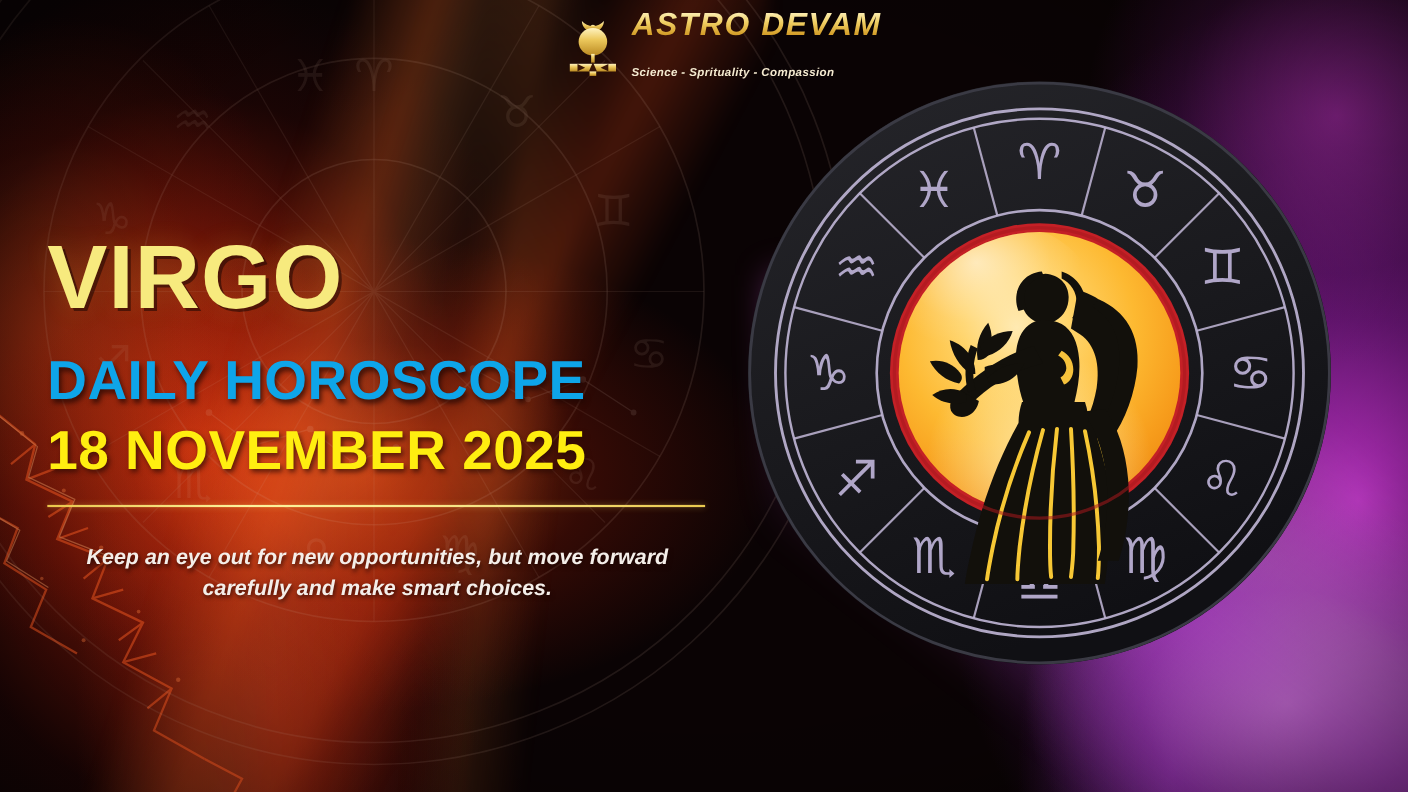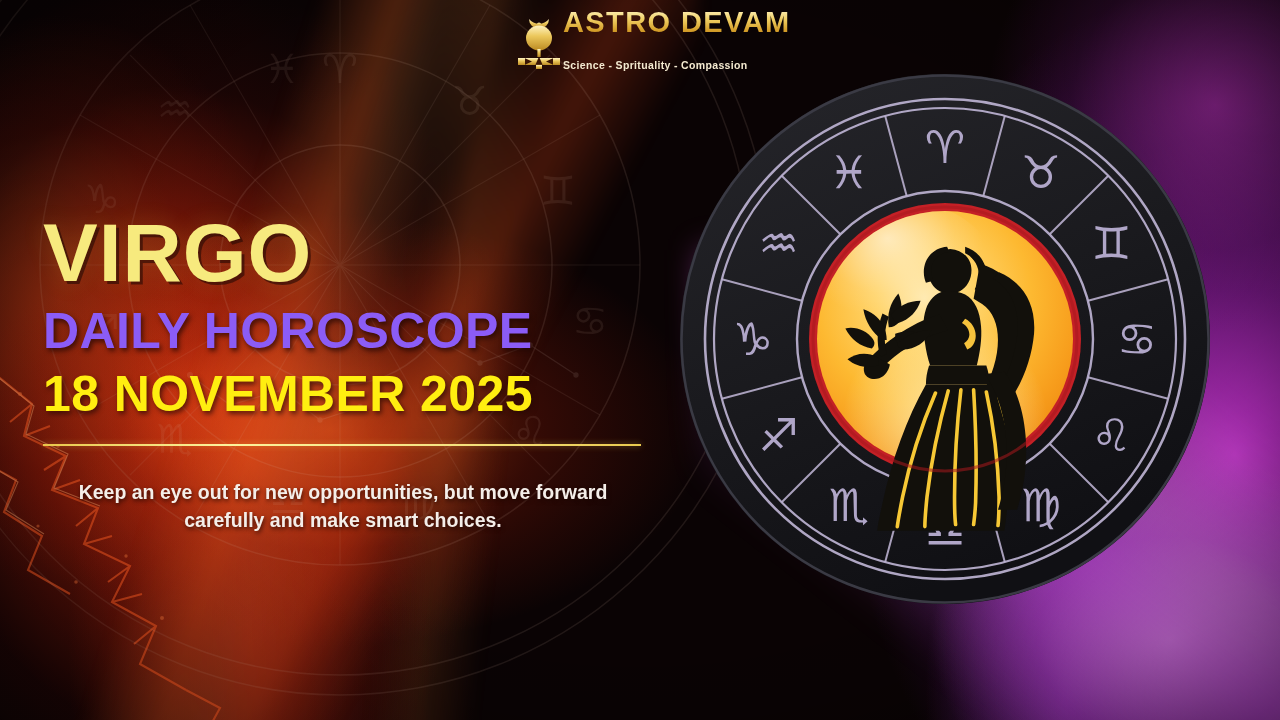--- a/index.html
+++ b/index.html
@@ -69,22 +69,23 @@
   }
   
   .bg-watermark {
     position:absolute; left:-110px; top:-185px; width:900px; height:900px;
     opacity:.30;
   }
 
   
   .logo {
     position:absolute; left:515px; top:8px;
-    display:flex; align-items:flex-start; 
+    display:flex; align-items:flex-end; gap:11px;
     z-index:8;
+    font-style:italic;
   }
   .logo-mark { width:48px; height:64px; flex:0 0 48px; }
   .logo-text { display:flex; flex-direction:column; }
   .logo-title {
     font-size:29px; font-weight:bold; letter-spacing:1.4px;
     line-height:1.02;
     background:linear-gradient(180deg,#fff6c9 0%,#f0cf63 38%,#d6a12c 72%,#b9811a 100%);
     -webkit-background-clip:text; background-clip:text; color:transparent;
     white-space:nowrap;
   }
@@ -99,41 +100,42 @@
 
   
   .copy { position:absolute; left:43px; top:212px; width:620px; z-index:7; }
 
   .sign-name {
     font-size:82px; font-weight:bold; letter-spacing:1px; line-height:1;
     color:#f7ea7e;
     text-shadow:3px 3px 0 rgba(40,10,5,.62), 0 0 24px rgba(255,190,60,.20);
   }
   .subtitle {
-    margin-top:12px;
+    margin-top:27px;
     font-size:50px; font-weight:bold; letter-spacing:.4px; line-height:1;
-    color:#8b5cf6;
+    color:#0ea5e9;
     text-shadow:2px 3px 5px rgba(30,6,3,.72);
   }
   .date-line {
     margin-top:13px;
     font-size:50px; font-weight:bold; letter-spacing:.4px; line-height:1;
     color:#ffee10;
     text-shadow:2px 3px 5px rgba(40,8,4,.70);
   }
   .divider {
     margin-top:25px; width:598px; height:2px;
     background:linear-gradient(90deg,#e9c64a 0%,#fdf39d 30%,#f6e585 65%,#e9c94f 100%);
     box-shadow:0 0 6px rgba(255,215,90,.45);
   }
   .blurb {
     margin-top:33px; width:600px;
     font-size:19.5px; font-weight:bold; line-height:1.42;
     color:#f4eee9; text-align:center;
     text-shadow:1px 2px 4px rgba(25,5,3,.78);
+    font-style:italic;
   }
 
   
   .wheel { position:absolute; left:678px; top:72px; width:534px; height:534px; z-index:6; }
 </style>
 </head>
 <body>
 
 <div class="stage">
 

